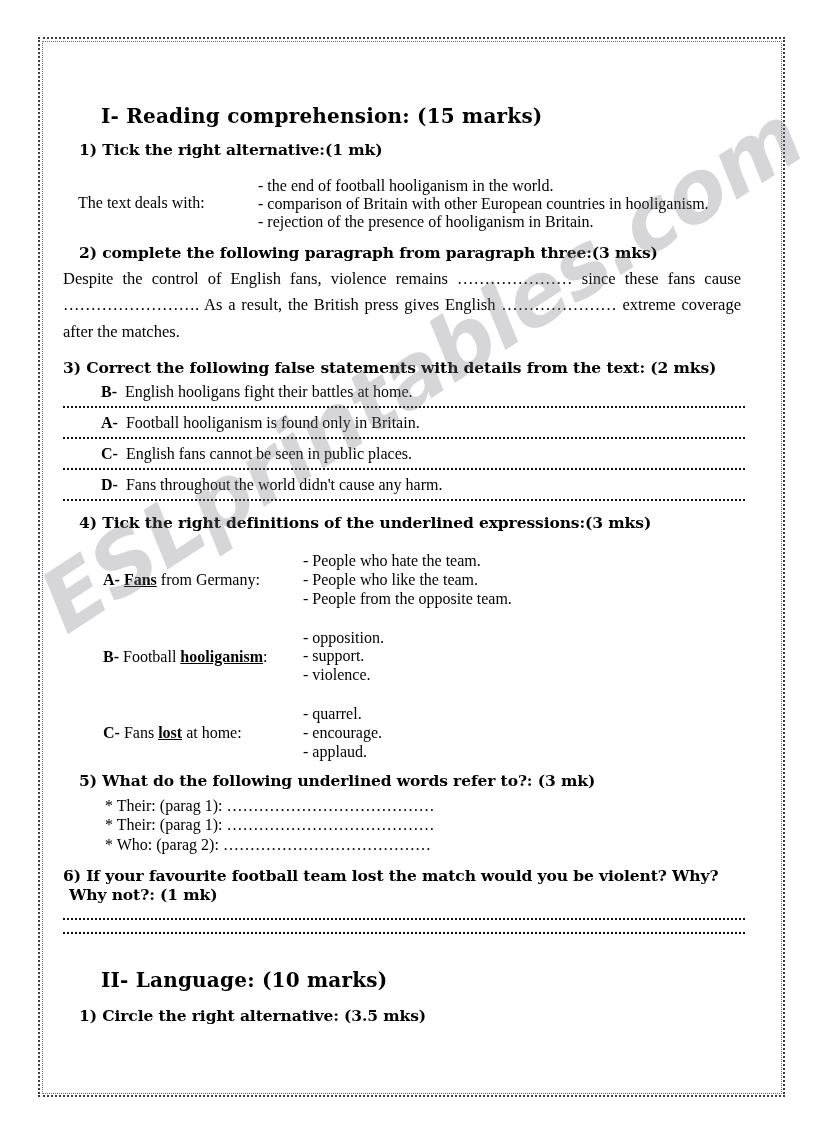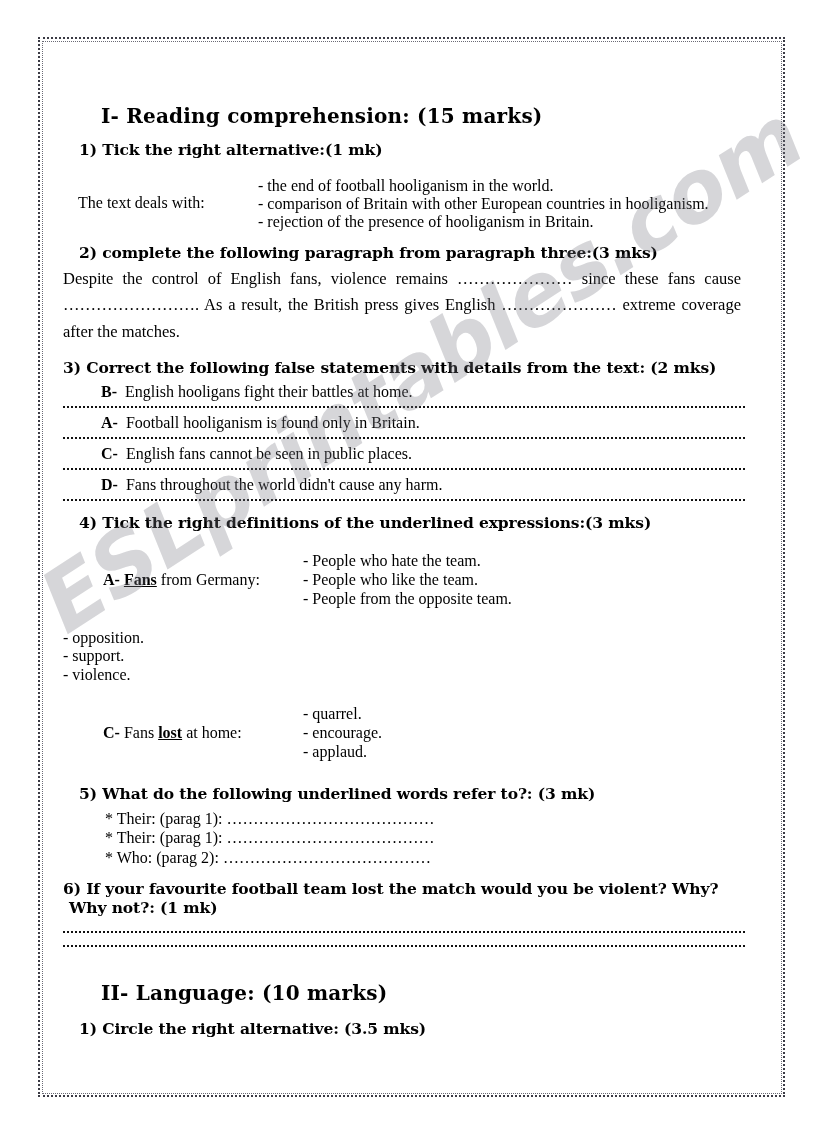--- a/index.html
+++ b/index.html
@@ -219,37 +219,38 @@
   <div class="def-row">
     <div class="def-term"><b>A-</b><span></span>&nbsp;<u>Fans</u><span> from Germany:</span></div>
     <div class="def-opts">
       <div>- People who hate the team.</div>
       <div>- People who like the team.</div>
       <div>- People from the opposite team.</div>
     </div>
   </div>
 
   <div class="def-row">
+    <div class="def-term"><b>B-</b><span> Football </span><u>hooliganism</u><span>:</span></div>
     <div class="def-opts">
       <div>- opposition.</div>
       <div>- support.</div>
       <div>- violence.</div>
     </div>
   </div>
 
   <div class="def-row">
     <div class="def-term"><b>C-</b><span> Fans </span><u>lost</u><span> at home:</span></div>
     <div class="def-opts">
       <div>- quarrel.</div>
       <div>- encourage.</div>
       <div>- applaud.</div>
     </div>
   </div>
 
-  <div class="q-head indent" style="margin-top:22px;">5)  What do the following underlined words refer to?: (3 mk)</div>
+  <div class="q-head indent" style="margin-top:9px;">5)  What do the following underlined words refer to?: (3 mk)</div>
   <div class="ref-list">
     <div>* Their: (parag 1): …………………………………</div>
     <div>* Their: (parag 1): …………………………………</div>
     <div>* Who: (parag 2): …………………………………</div>
   </div>
 
   <div class="q-head noindent">
     <span>6)  If your favourite football team lost the match would you be violent? Why?</span>
     <span class="cont">Why not?: (1 mk)</span>
   </div>

